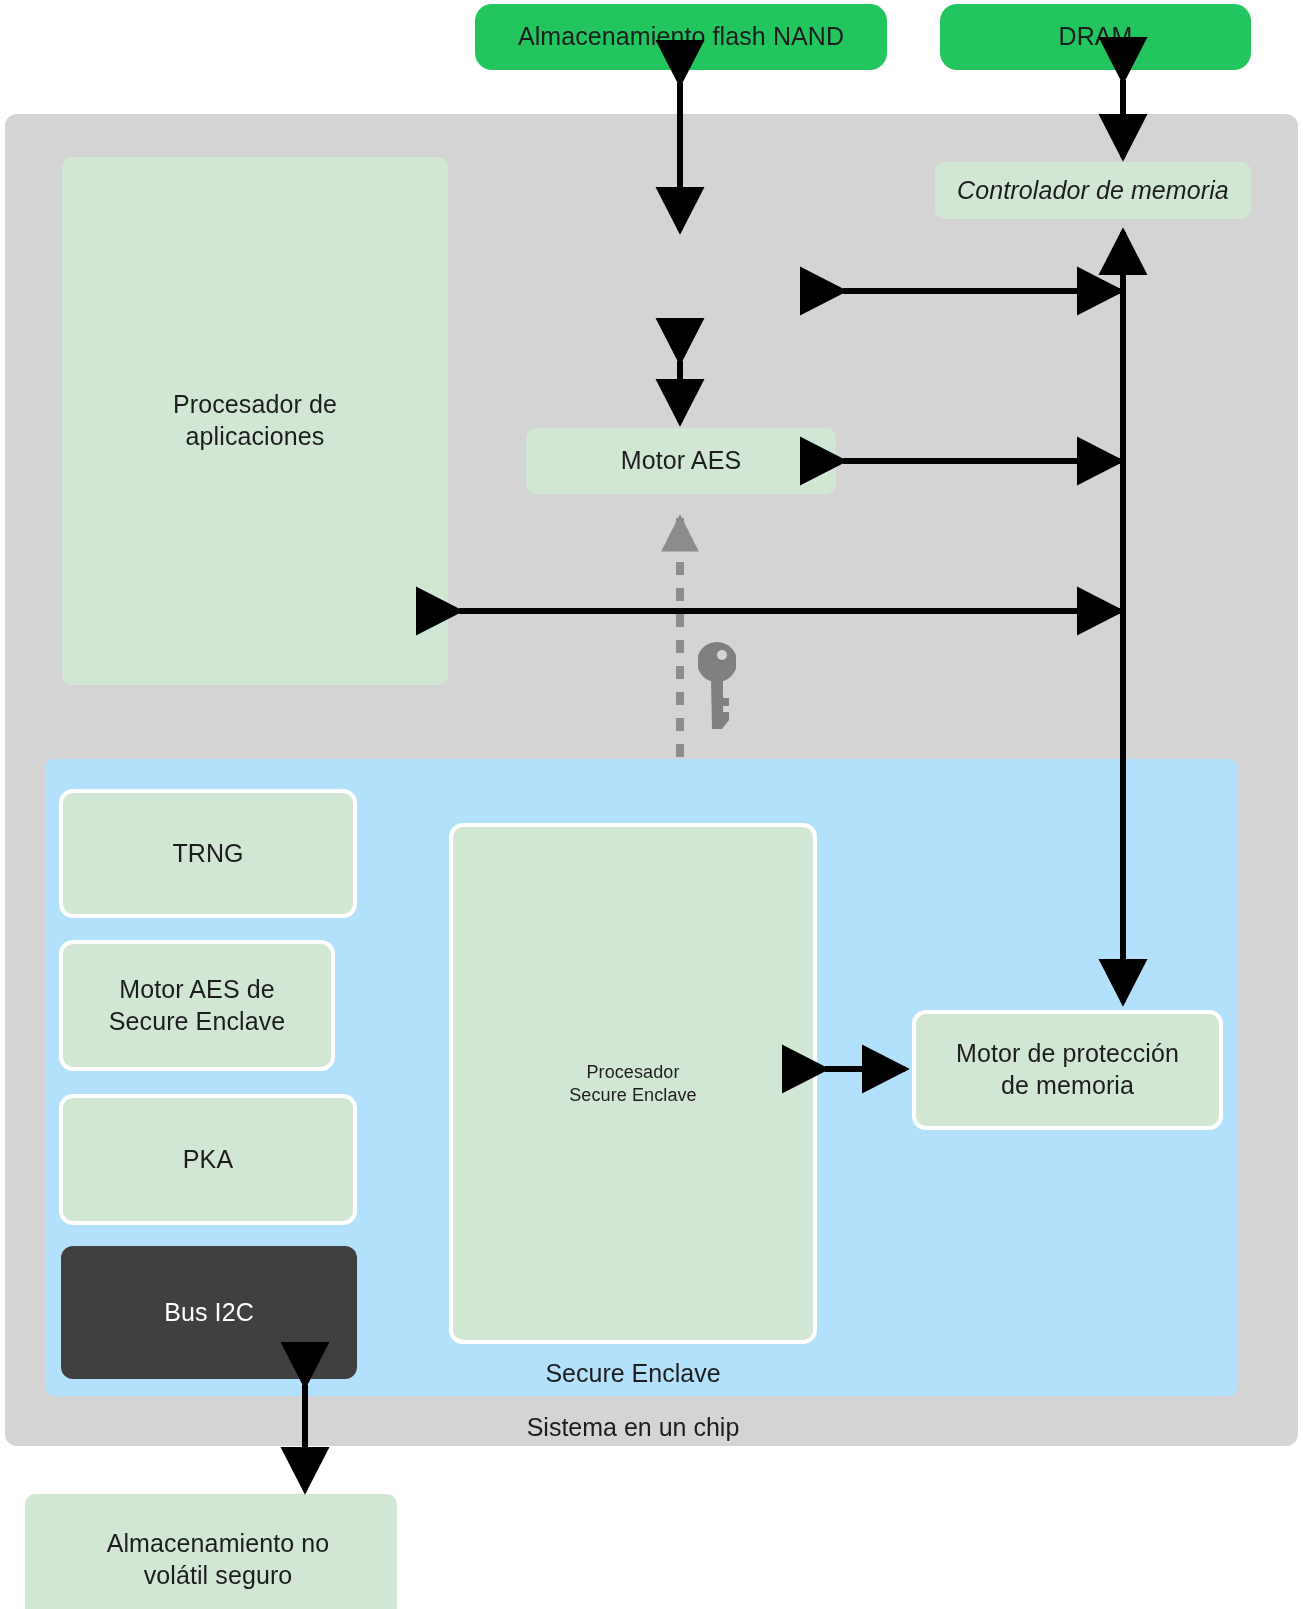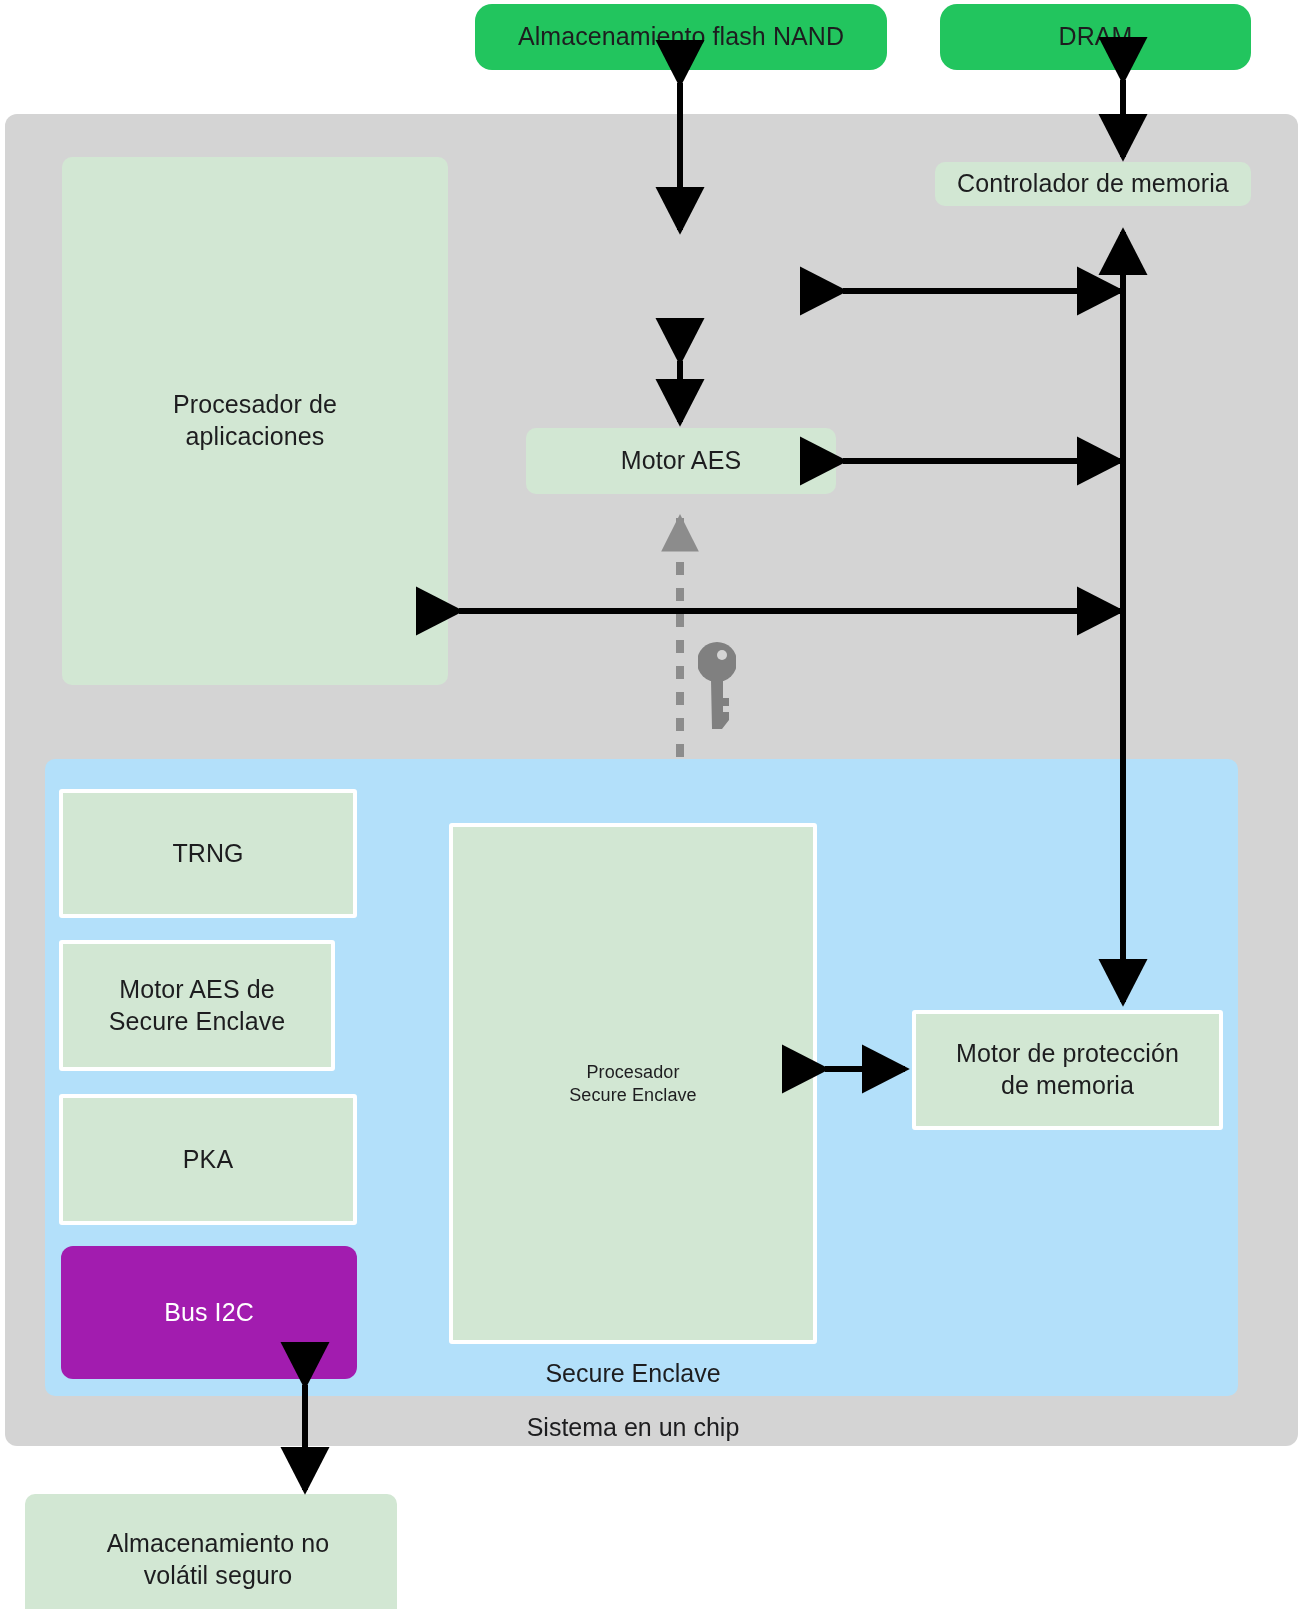--- a/index.html
+++ b/index.html
@@ -29,22 +29,22 @@
     justify-content: center;
     text-align: center;
     color: #1d1d1f;
     line-height: 1.27;
     letter-spacing: .1px;
     white-space: pre-line;
   }
 
   .pink   { background: #22c55e; border-radius: 17px; }
   .green  { background: #d2e7d3; border-radius: 10px; }
-  .greenw { background: #d2e7d3; border-radius: 3px; border: 4px solid #ffffff; text-align: center; }
-  .black  { background: #a21caf; border-radius: 12px; color: #ffffff; }
+  .greenw { background: #d2e7d3; border-radius: 14px; border: 4px solid #ffffff; text-align: center; }
+  .black  { background: #404040; border-radius: 12px; color: #ffffff; }
 
   
   #soc {
     position: absolute;
     left: 5px; top: 114px;
     width: 1293px; height: 1332px;
     background: #d4d4d4;
     border-radius: 12px;
   }
   #enclave {
@@ -82,21 +82,21 @@
   <div class="box pink" style="left:940px; top:4px; width:311px; height:66px; font-size:25px;">DRAM</div>
 
   <div id="soc"></div>
 
   <div class="box green" style="left:62px; top:157px; width:386px; height:528px; font-size:25px;">Procesador de
 aplicaciones</div>
 
 
   <div class="box green" style="left:526px; top:428px; width:310px; height:66px; font-size:25px;">Motor AES</div>
 
-  <div class="box green" style="left:935px; top:162px; width:316px; height:44px; font-size:25px;">Controlador de memoria</div>
+  <div class="box green" style="left:935px; top:162px; width:316px; height:57px; font-size:25px;font-style:italic;">Controlador de memoria</div>
 
   <div id="enclave"></div>
 
   <div class="box greenw" style="left:59px; top:789px; width:298px; height:129px; font-size:25px;">TRNG</div>
 
   <div class="box greenw" style="left:59px; top:940px; width:276px; height:131px; font-size:25px;">Motor AES de
 Secure Enclave</div>
 
   <div class="box greenw" style="left:59px; top:1094px; width:298px; height:131px; font-size:25px;">PKA</div>
 

